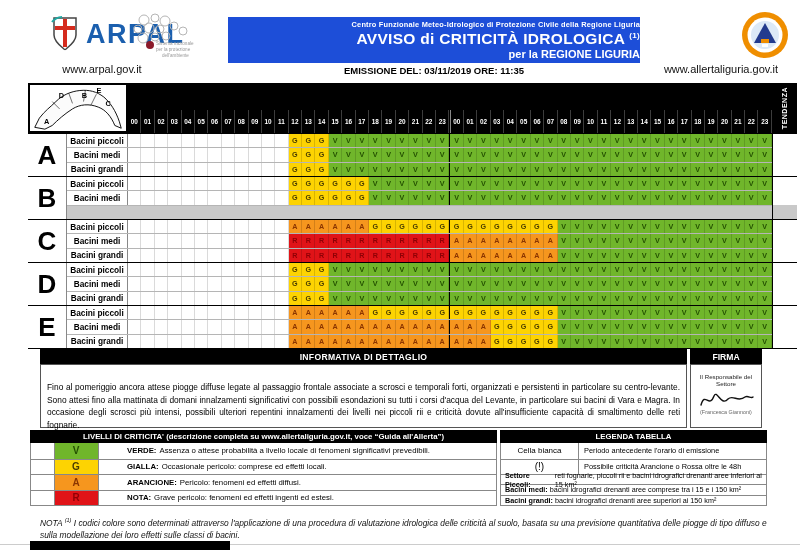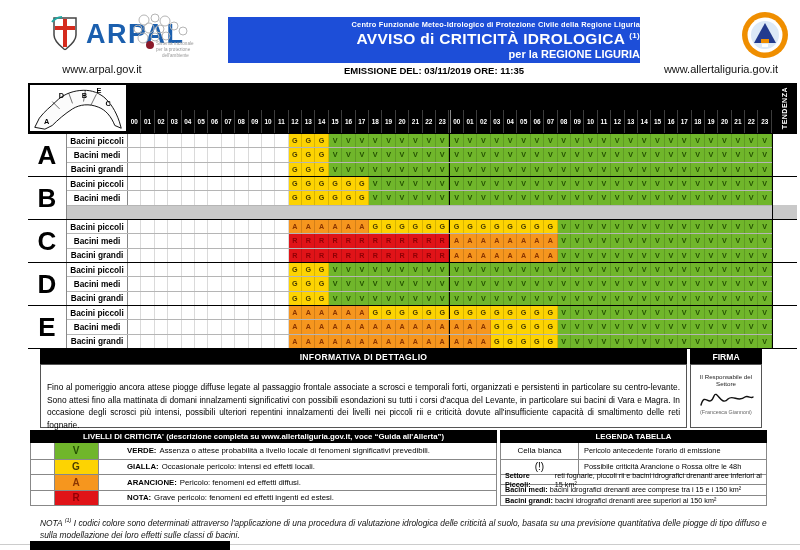--- a/index.html
+++ b/index.html
@@ -1046,21 +1046,21 @@
           <b>VERDE:</b>
           <span>Assenza o attese probabilità a livello locale di fenomeni significativi prevedibili.</span>
         </div>
       </div>
       <div class="livrow">
         <div class="livswatchcol">
           <div class="livswatch" style="background: rgb(253, 211, 2); color: rgb(74, 61, 0);">G</div>
         </div>
         <div class="livtext">
           <b>GIALLA:</b>
-          <span>Occasionale pericolo: intensi ed effetti locali.</span>
+          <span>Occasionale pericolo: comprese ed effetti locali.</span>
         </div>
       </div>
       <div class="livrow">
         <div class="livswatchcol">
           <div class="livswatch" style="background: rgb(246, 150, 30); color: rgb(138, 53, 0);">A</div>
         </div>
         <div class="livtext">
           <b>ARANCIONE:</b>
           <span>Pericolo: fenomeni ed effetti diffusi.</span>
         </div>
@@ -1073,21 +1073,21 @@
           <b>NOTA:</b>
           <span>Grave pericolo: fenomeni ed effetti ingenti ed estesi.</span>
         </div>
       </div>
     </div>
 
   <div class="abs legheader">LEGENDA TABELLA</div>
   <div class="abs legrows">
       <div class="legrow">
         <div class="legkey">Cella bianca</div>
-        <div class="legval">Pericolo antecedente l'orario di emissione</div>
+        <div class="legval">Periodo antecedente l'orario di emissione</div>
       </div>
       <div class="legrow">
         <div class="legkey excl">(!)</div>
         <div class="legval">Possibile criticità Arancione o Rossa oltre le 48h</div>
       </div>
       <div class="legbacrow">
         <b>Settore Piccoli:</b>
         <span>reti fognarie, piccoli rii e bacini idrografici drenanti aree inferiori ai 15 km²</span>
       </div>
       <div class="legbacrow">

